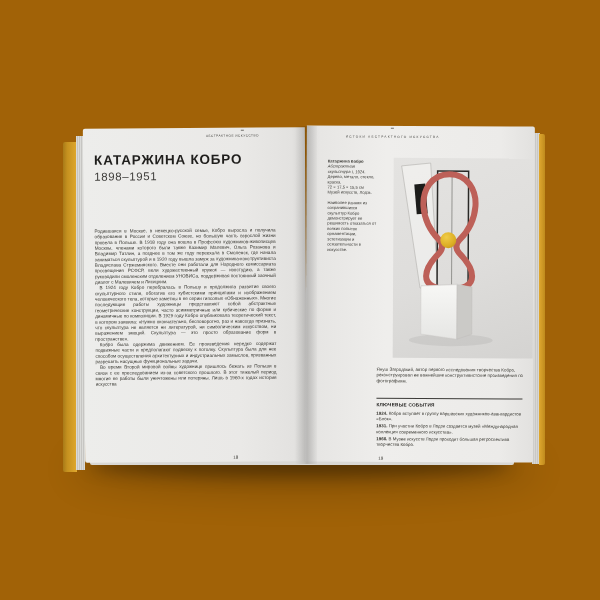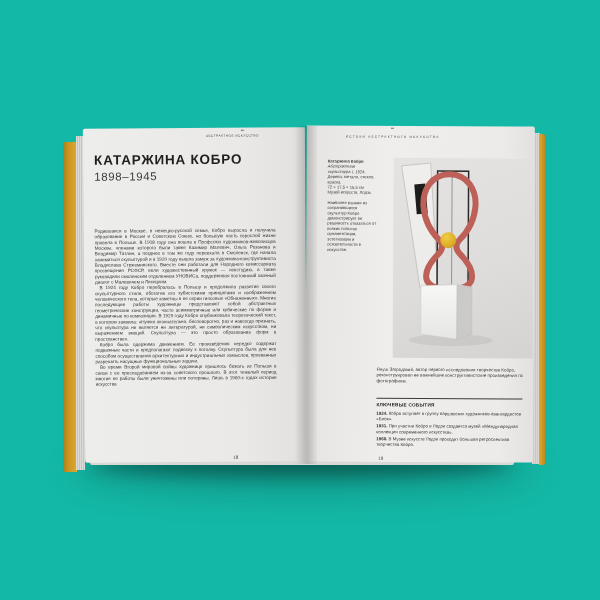--- a/index.html
+++ b/index.html
@@ -1,21 +1,21 @@
 <!DOCTYPE html>
 <html><head>
 <meta charset="utf-8">
 <style>
   html,body{margin:0;padding:0;}
   body{
     width:600px;height:600px;background:#ffffff;overflow:hidden;
     font-family:"Liberation Sans","DejaVu Sans",sans-serif;
     -webkit-font-smoothing:antialiased;
   }
-  .stage{position:absolute;left:0;top:0;width:600px;height:600px;background:#14b8a6;}
+  .stage{position:absolute;left:0;top:0;width:600px;height:600px;background:#a16207;}
 
   
   .shadow-wide{position:absolute;left:70px;top:444px;width:468px;height:50px;background:#000;
     filter:blur(18px);opacity:.16;border-radius:50%;}
   .shadow-core{position:absolute;left:88px;top:450px;width:424px;height:26px;background:#000;
     filter:blur(9px);opacity:.40;border-radius:50%;}
 
   
   .cover-left{position:absolute;left:63px;top:142px;width:14px;height:330px;
     background:linear-gradient(90deg,#a87a18 0%,#c5911f 30%,#e0a92f 100%);
@@ -102,21 +102,21 @@
   <div class="bottom-edge"></div>
   <div class="stack-right"></div>
   <div class="cover-right"></div>
 
   <div class="page page-left">
     <div class="ornament" style="left:158px;top:2px;"></div>
     <div class="running-head rh-left">
       <div class="t2">АБСТРАКТНОЕ ИСКУССТВО</div>
     </div>
     <div class="title">КАТАРЖИНА КОБРО</div>
-    <div class="years">1898–1945</div>
+    <div class="years">1898–1951</div>
     <div class="body-block">
       <div class="t2">
         <p>Родившаяся в Москве, в немецко-русской семье, Кобро выросла и получила образование в России и Советском Союзе, но большую часть взрослой жизни провела в Польше. В 1918 году она вошла в Профсоюз художников-живописцев Москвы, членами которого были также Казимир Малевич, Ольга Розанова и Владимир Татлин, а позднее в том же году переехала в Смоленск, где начала заниматься скульптурой и в 1920 году вышла замуж за художника-конструктивиста Владислава Стржеминского. Вместе они работали для Народного комиссариата просвещения РСФСР, вели художественный кружок — изостудию, а также руководили смоленским отделением УНОВИСа, поддерживая постоянный заочный диалог с Малевичем и Лисицким.</p>
         <p class="ind">В 1924 году Кобро перебралась в Польшу и продолжила развитие своего скульптурного стиля, обогатив его кубистскими принципами и изображением человеческого тела, которые заметны в ее серии гипсовых «Обнаженных». Многие последующие работы художницы представляют собой абстрактные геометрические конструкции, часто асимметричные или кубические по форме и динамичные по композиции. В 1929 году Кобро опубликовала теоретический текст, в котором заявила: «Нужно окончательно, бесповоротно, раз и навсегда признать, что скульптура не является ни литературой, ни символическим искусством, ни выражением эмоций. Скульптура — это просто образование форм в пространстве».</p>
         <p class="ind">Кобро была одержима движением. Ее произведения нередко содержат подвижные части и предполагают подвеску к потолку. Скульптура была для нее способом осуществления архитектурных и индустриальных замыслов, призванных разрешить насущные функциональные задачи.</p>
         <p class="ind">Во время Второй мировой войны художнице пришлось бежать из Польши в связи с ее преследованием из-за советского прошлого. В этот тяжелый период многие ее работы были уничтожены или потеряны. Лишь в 1960-х годах история искусства</p>
       </div>
     </div>
     <div class="pagenum pn-left">
       <div class="t2">18</div>

